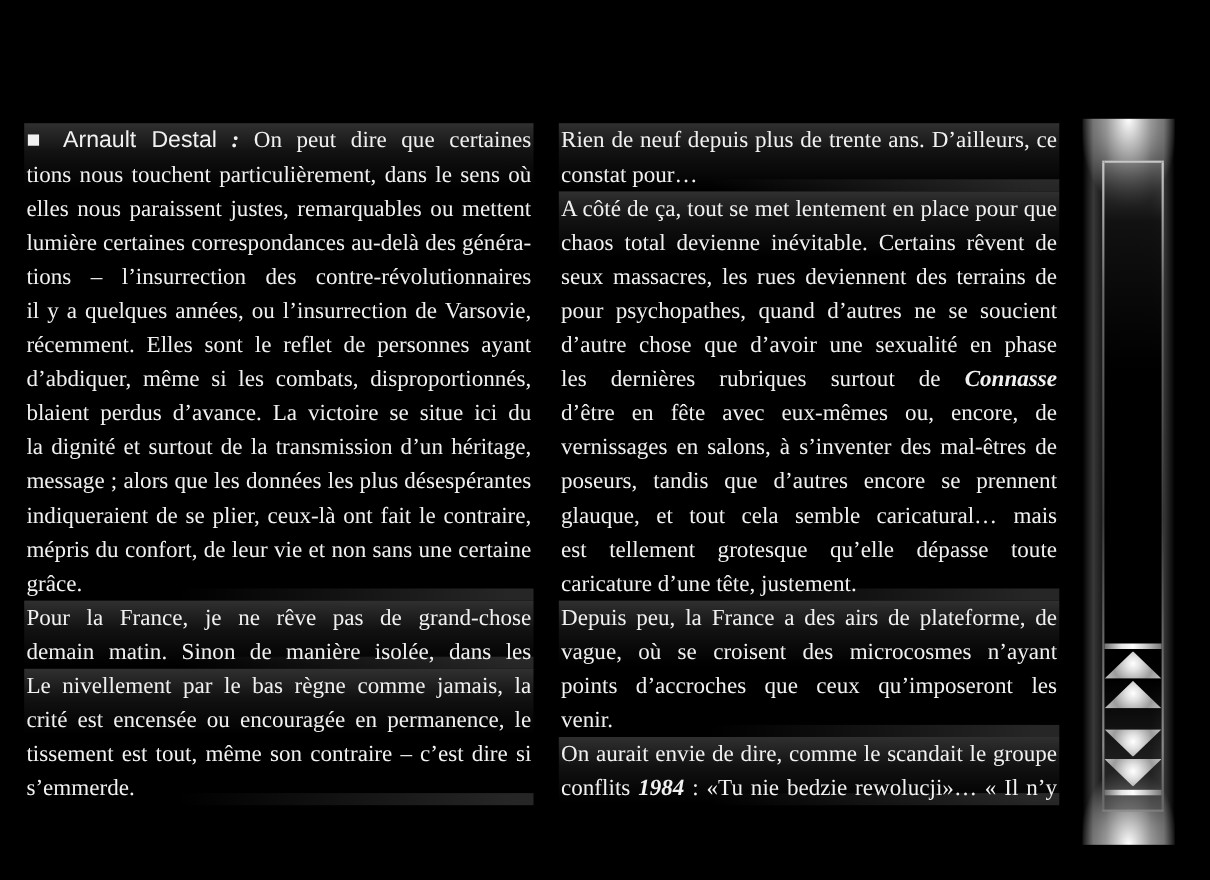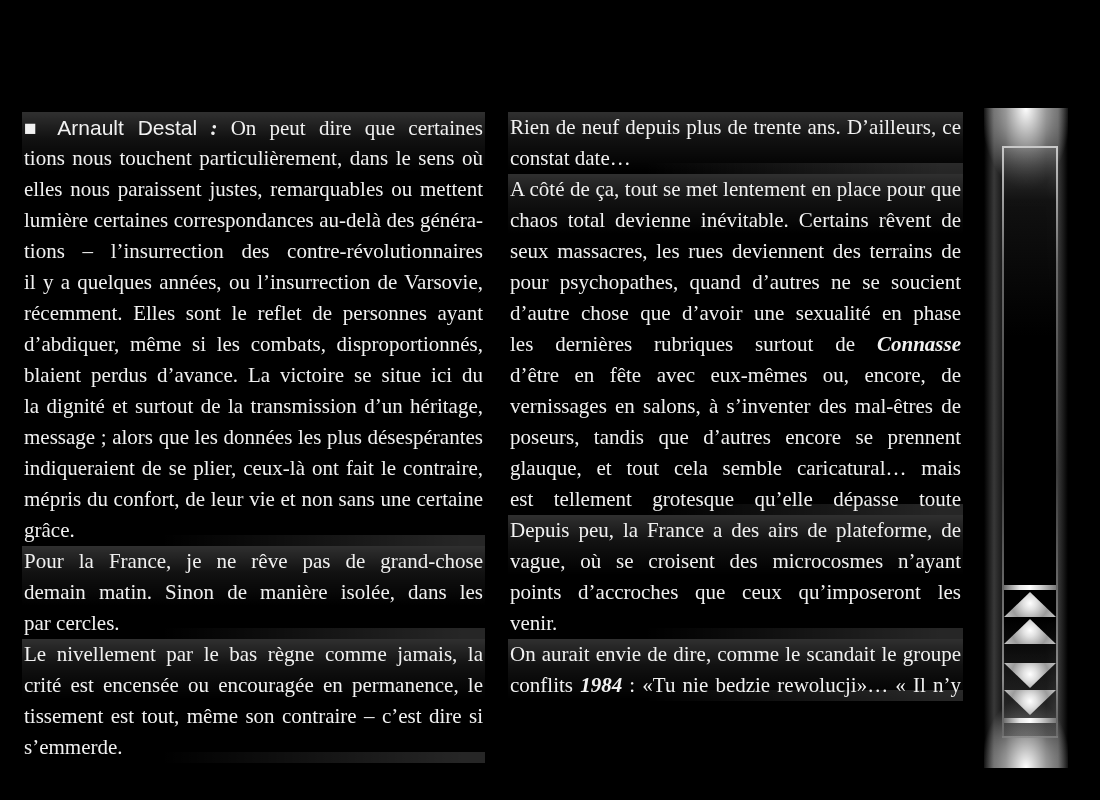--- a/index.html
+++ b/index.html
@@ -76,46 +76,46 @@
       <div class="line"><span>blaient perdus d’avance. La victoire se situe ici du côté de</span></div>
       <div class="line"><span>la dignité et surtout de la transmission d’un héritage, d’un</span></div>
       <div class="line"><span>message ; alors que les données les plus désespérantes</span></div>
       <div class="line"><span>indiqueraient de se plier, ceux-là ont fait le contraire, au</span></div>
       <div class="line"><span>mépris du confort, de leur vie et non sans une certaine</span></div>
       <div class="line lastline"><span>grâce.</span></div>
     </div>
     <div class="para">
       <div class="line"><span>Pour la France, je ne rêve pas de grand-chose concernant</span></div>
       <div class="line"><span>demain matin. Sinon de manière isolée, dans les failles ou</span></div>
-      <div class="line lastline"><span>par cercles.</span></div>
     </div>
     <div class="para">
       <div class="line"><span>Le nivellement par le bas règne comme jamais, la médio-</span></div>
       <div class="line"><span>crité est encensée ou encouragée en permanence, le diver-</span></div>
       <div class="line"><span>tissement est tout, même son contraire – c’est dire si l’on</span></div>
       <div class="line lastline"><span>s’emmerde.</span></div>
     </div>
   </div>
 <div class="col" id="right-col">
     <div class="para">
       <div class="line"><span>Rien de neuf depuis plus de trente ans. D’ailleurs, ce</span></div>
-      <div class="line lastline"><span>constat date…</span></div>
+      <div class="line lastline"><span>constat pour…</span></div>
     </div>
     <div class="para">
       <div class="line"><span>A côté de ça, tout se met lentement en place pour que le</span></div>
       <div class="line"><span>chaos total devienne inévitable. Certains rêvent de cras-</span></div>
       <div class="line"><span>seux massacres, les rues deviennent des terrains de jeu</span></div>
       <div class="line"><span>pour psychopathes, quand d’autres ne se soucient guère</span></div>
       <div class="line"><span>d’autre chose que d’avoir une sexualité en phase avec</span></div>
       <div class="line"><span>les dernières rubriques surtout de </span><span class="seg-bi">Connasse magazine</span></div>
       <div class="line"><span>d’être en fête avec eux-mêmes ou, encore, de pavaner de</span></div>
       <div class="line"><span>vernissages en salons, à s’inventer des mal-êtres de</span></div>
       <div class="line"><span>poseurs, tandis que d’autres encore se prennent bêtement</span></div>
       <div class="line"><span>glauque, et tout cela semble caricatural… mais l’époque</span></div>
       <div class="line"><span>est tellement grotesque qu’elle dépasse toute tentative de</span></div>
+      <div class="line lastline"><span>caricature d’une tête, justement.</span></div>
     </div>
     <div class="para">
       <div class="line"><span>Depuis peu, la France a des airs de plateforme, de terrain</span></div>
       <div class="line"><span>vague, où se croisent des microcosmes n’ayant d’autres</span></div>
       <div class="line"><span>points d’accroches que ceux qu’imposeront les conflits à</span></div>
       <div class="line lastline"><span>venir.</span></div>
     </div>
     <div class="para">
       <div class="line"><span>On aurait envie de dire, comme le scandait le groupe</span></div>
       <div class="line"><span>conflits </span><span class="seg-bi">1984</span><span> : «Tu nie bedzie rewolucji»… « Il n’y aura</span></div>

